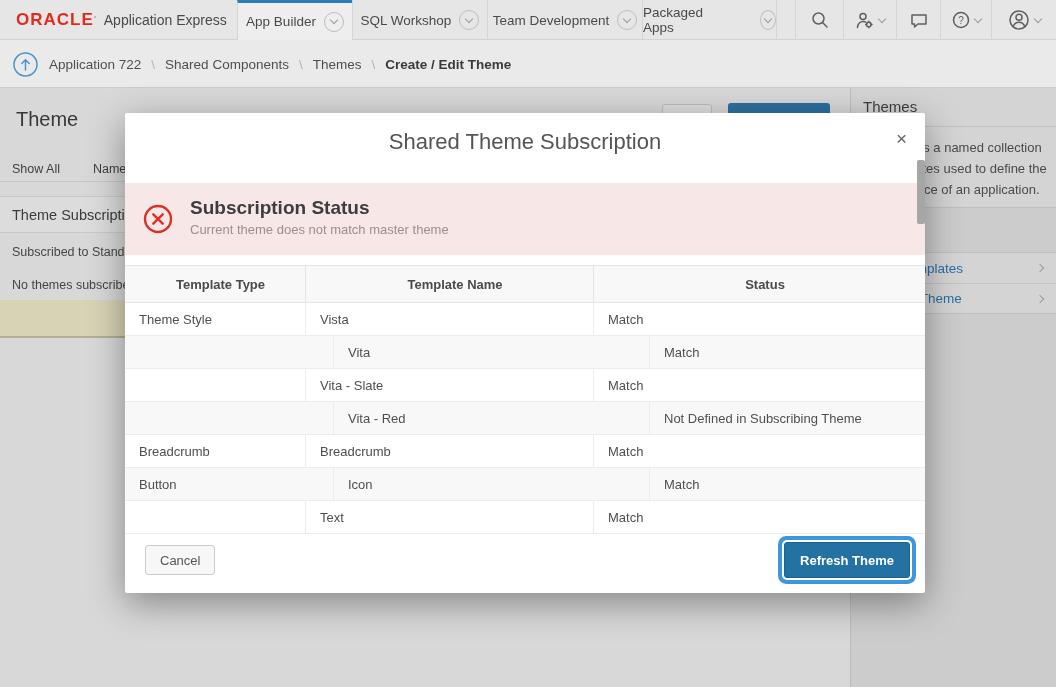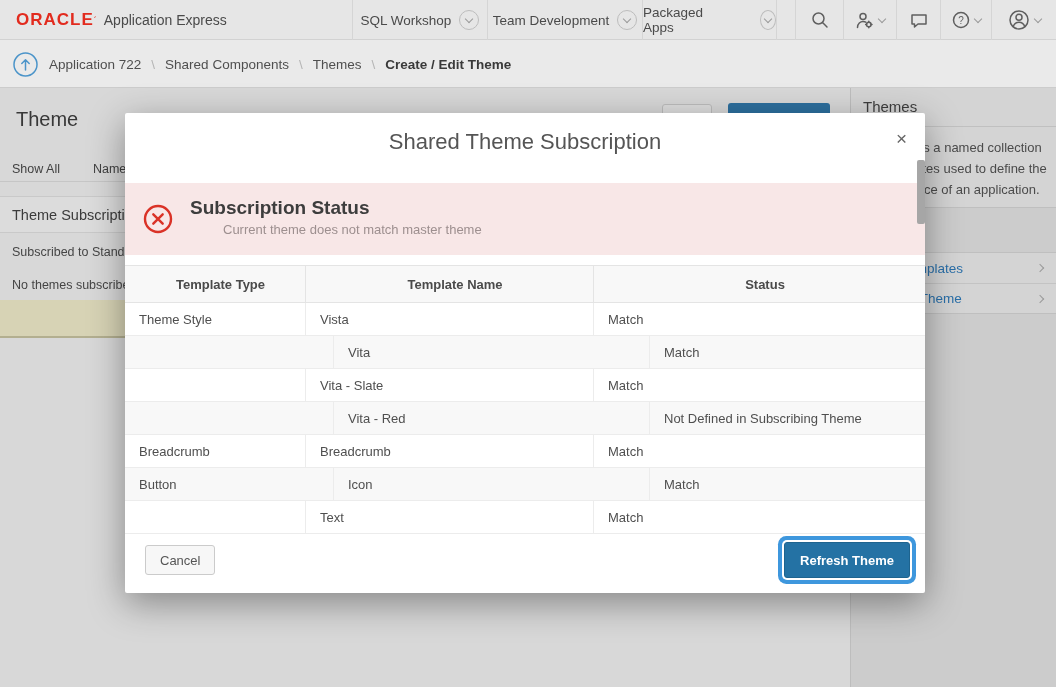--- a/index.html
+++ b/index.html
@@ -60,21 +60,21 @@
 
   
   #dialog { position:absolute; left:125px; top:113px; width:800px; height:480px; background:#ffffff; border-radius:2px;
             box-shadow:0 10px 36px rgba(0,0,0,0.38); }
   #dlg-title { position:absolute; left:0; top:0; width:800px; height:58px; display:flex; align-items:center; justify-content:center;
                font-size:22px; color:#555555; }
   #dlg-close { position:absolute; right:18px; top:16px; font-size:19px; color:#666666; cursor:pointer; line-height:1; }
   #dlg-alert { position:absolute; left:0; top:70px; width:800px; height:72px; background:#f8e7e7; }
   #alert-icon { position:absolute; left:18px; top:21px; }
   #alert-head { position:absolute; left:65px; top:14px; font-size:19px; color:#3d3d3d;font-weight:bold; }
-  #alert-msg  { position:absolute; left:65px; top:39px; font-size:13px; color:#9d8f8f;margin-left:33px; }
+  #alert-msg  { position:absolute; left:65px; top:39px; font-size:13px; color:#9d8f8f; }
   #dlg-table { position:absolute; left:0; top:152px; width:800px; }
   .thead { display:grid; grid-template-columns:180px 288px 332px; height:38px;
            background:#f8f8f8; border-top:1px solid #e4e4e4; border-bottom:1px solid #e4e4e4; }
   .thead .hc { display:flex; align-items:center; justify-content:center; font-size:13px; font-weight:bold; color:#4a4a4a;padding-left:11px; }
   .thead .hc + .hc { border-left:1px solid #e4e4e4; }
   .trow { display:grid; grid-template-columns:180px 288px 332px; height:33px; border-bottom:1px solid #ececec; }
   .trow.alt { background:#f8f8f8;gap:28px; }
   .trow .tc { display:flex; align-items:center; padding-left:14px; font-size:13px; color:#4f4f4f; }
   .trow .tc + .tc { border-left:1px solid #ececec; }
   #dlg-cancel { position:absolute; left:20px; top:432px; height:30px; padding:0 14px; background:#f7f7f7; border:1px solid #cbcbcb;
@@ -88,20 +88,26 @@
 <body>
 
 <div id="screen">
 
   <div id="topbar">
     <div id="logo">
       <span class="oracle">ORACLE</span>
         <span class="mark">´</span>
       <span class="product">Application Express</span>
     </div>
+    <div class="navtab active" style="left:237px;width:115px;">
+      <span>App Builder</span>
+      <span class="circlechev">
+          <span class="chev"></span>
+        </span>
+    </div>
     <div class="navtab" style="left:487px;width:155px;">
       <span>Team Development</span>
       <span class="circlechev">
           <span class="chev"></span>
         </span>
     </div>
     <div class="navtab" style="left:352px;width:135px;">
       <span>SQL Workshop</span>
       <span class="circlechev">
           <span class="chev"></span>

